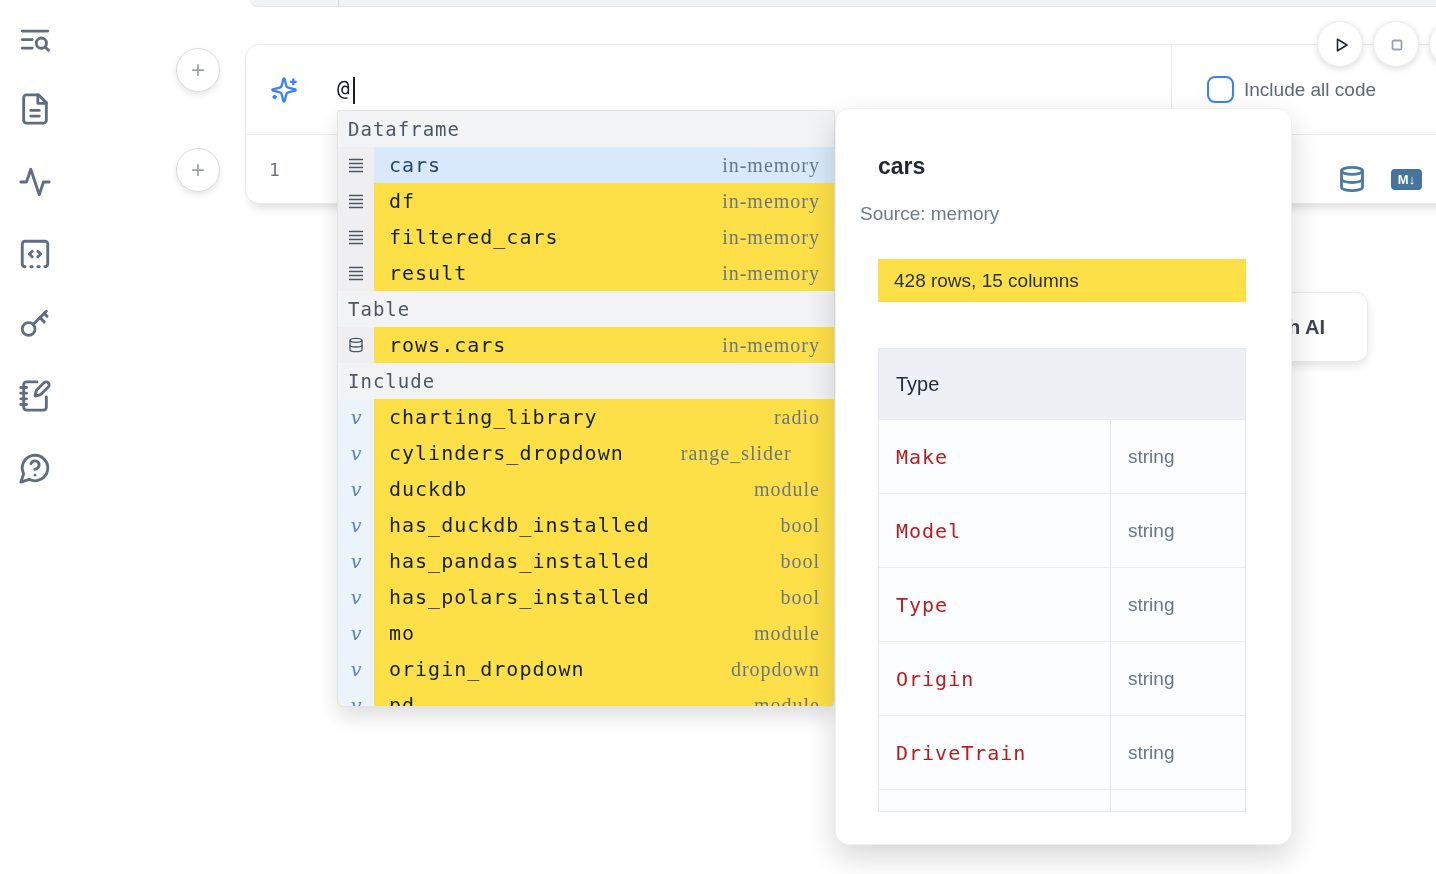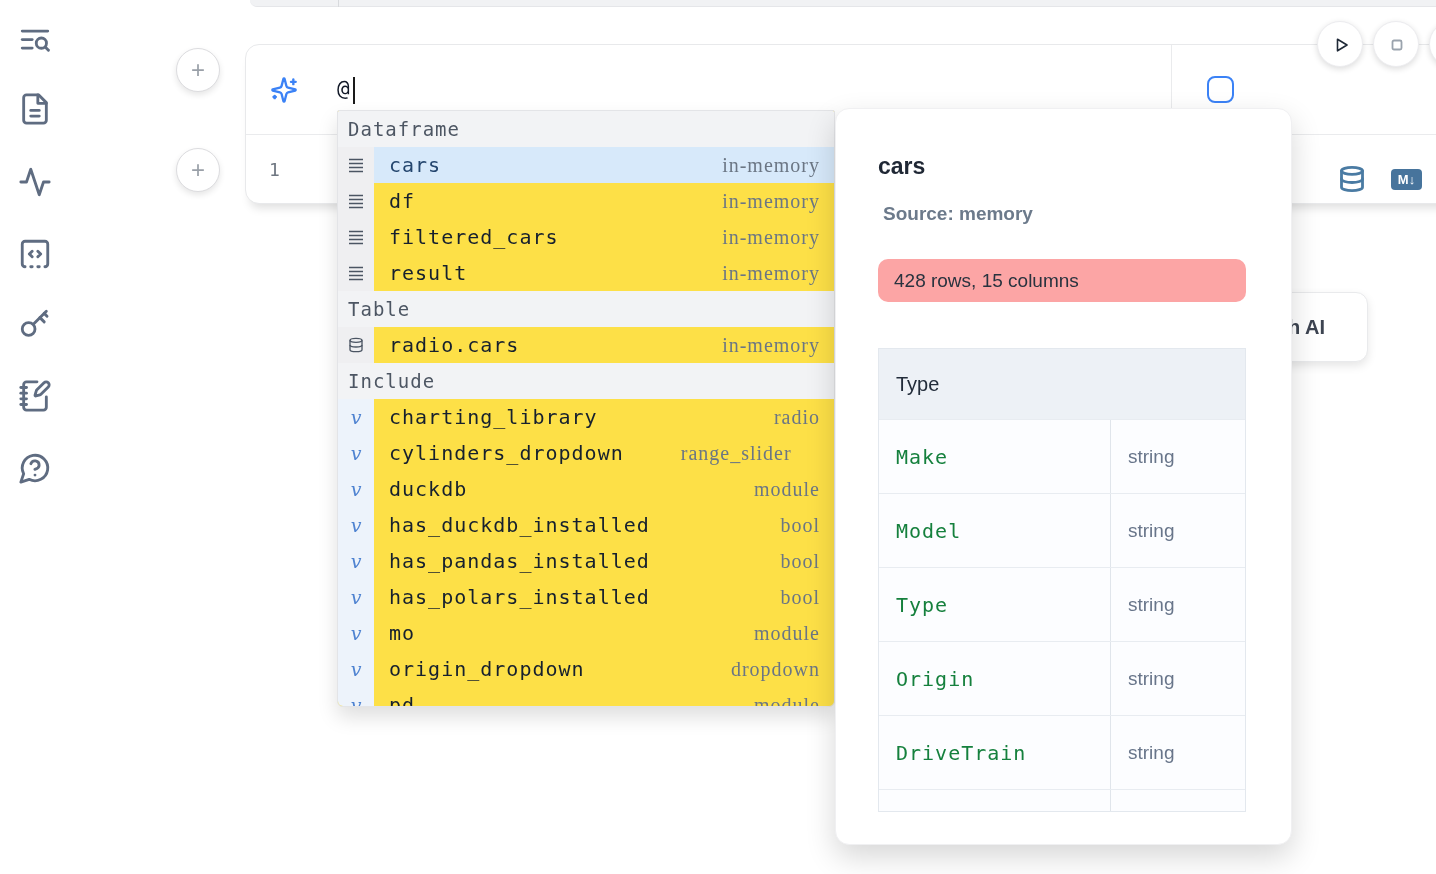--- a/index.html
+++ b/index.html
@@ -67,31 +67,31 @@
   .row-type { flex:1; text-align:right; padding-right:14px; font-size:20px; color:#6b7684;
     letter-spacing:1px; white-space:nowrap; overflow:hidden;font-family:Liberation Serif, serif; }
   .row-type.clip-type { flex:none; text-align:left; padding-left:57px; padding-right:0; overflow:visible; }
   .df-glyph svg, .tbl-glyph svg { display:block; }
   .var-glyph { font-family:"DejaVu Serif", serif; font-style:italic; font-size:19px; color:#4f83d1; }
 
   
   .panel { position:absolute; left:835px; top:108px; width:457px; height:737px; background:#fff;
     border:1px solid #f0f0f2; border-radius:14px; box-shadow:0 12px 30px rgba(0,0,0,.16); z-index:6; }
   .panel-title { position:absolute; left:42px; top:44px; font-size:23px; font-weight:bold; color:#1f2734; }
-  .panel-source { position:absolute; left:47px; top:94px; font-size:19px; color:#6c7a8b;font-weight:bold; }
-  .panel-badge { position:absolute; left:42px; top:150px; width:368px; height:43px; background:#fca5a5;
-    border-radius:10px; font-size:19px; color:#29333f; line-height:43px; padding-left:16px; }
+  .panel-source { position:absolute; left:24px; top:94px; font-size:19px; color:#6c7a8b; }
+  .panel-badge { position:absolute; left:42px; top:150px; width:368px; height:43px; background:#fde047;
+    border-radius:0; font-size:19px; color:#29333f; line-height:43px; padding-left:16px; }
   .panel-table { position:absolute; left:42px; top:239px; width:368px; height:464px;
     border:1px solid #e3e8ee; overflow:hidden; background:#fff; }
   .pt-header { display:flex; height:70px; background:#edf1f6; }
   .pt-hcell { line-height:70px; font-size:20px; color:#222c3a; padding-left:17px; }
   .pt-col1 { width:232px; flex:0 0 232px; border-right:1px solid #e0e5eb; }
   .pt-col2 { flex:1; }
   .pt-row { display:flex; height:74px; border-top:1px solid #e8ecf1; background:#fcfdff; }
-  .pt-name { line-height:74px; font-size:20px; color:#15803d; letter-spacing:1px; padding-left:17px; }
+  .pt-name { line-height:74px; font-size:20px; color:#b91c1c; letter-spacing:1px; padding-left:17px; }
   .pt-type { line-height:74px; font-size:19px; color:#68758a; padding-left:17px; }
   .pt-row-clipped { height:24px; border-top:1px solid #e8ecf1; background:#fcfdff; display:flex; }
 
   
   .ai-button { position:absolute; left:1120px; top:292px; width:248px; height:70px; background:#fff;
     border:1px solid #e9eaec; border-radius:12px; box-shadow:0 4px 10px rgba(0,0,0,.10); z-index:4; cursor:pointer; }
   .ai-button span { position:absolute; right:42px; top:0; height:68px; line-height:68px;
     font-size:20px; font-weight:600; color:#3d4451; white-space:nowrap; }
 </style>
 </head>
@@ -169,20 +169,21 @@
             <path d="M9.937 15.5A2 2 0 0 0 8.5 14.063l-6.135-1.582a.5.5 0 0 1 0-.962L8.5 9.936A2 2 0 0 0 9.937 8.5l1.582-6.135a.5.5 0 0 1 .963 0L14.063 8.5A2 2 0 0 0 15.5 9.937l6.135 1.581a.5.5 0 0 1 0 .964L15.5 14.063a2 2 0 0 0-1.437 1.437l-1.582 6.135a.5.5 0 0 1-.963 0z"></path>
             <path d="M20 3v4"></path>
             <path d="M22 5h-4"></path>
             <path d="M4 17v2"></path>
             <path d="M5 18H3"></path>
           </svg></span>
       <span class="prompt-text mono">@</span>
       <span class="caret"></span>
       <span class="prompt-vdivider"></span>
       <span class="include-checkbox" role="checkbox" aria-checked="false"></span>
+      <span class="include-label">Include all code</span>
     </div>
     <div class="code-row">
       <span class="line-number mono">1</span>
       <span class="db-icon"><svg viewBox="0 0 24 24" fill="none" stroke="currentColor" stroke-width="2.4" stroke-linecap="round" stroke-linejoin="round">
             <ellipse cx="12" cy="5" rx="9" ry="3"></ellipse>
             <path d="M3 5v14a9 3 0 0 0 18 0V5"></path>
             <path d="M3 12a9 3 0 0 0 18 0"></path>
           </svg></span>
       <span class="md-badge">M↓</span>
     </div>
@@ -261,21 +262,21 @@
       <div class="row-gutter gutter-gray">
           <span class="tbl-glyph">
             <svg width="16" height="16" viewBox="0 0 24 24" fill="none" stroke="#4b5563" stroke-width="2">
               <ellipse cx="12" cy="5" rx="9" ry="3"></ellipse>
               <path d="M3 5v14a9 3 0 0 0 18 0V5"></path>
               <path d="M3 12a9 3 0 0 0 18 0"></path>
             </svg>
           </span>
         </div>
       <div class="row-content">
-          <span class="row-name">radio.cars</span>
+          <span class="row-name">rows.cars</span>
           <span class="row-type">in-memory</span>
         </div>
     </div>
 
     <div class="popup-header">Include</div>
     <div class="popup-row">
       <div class="row-gutter gutter-blue">
           <span class="var-glyph">v</span>
         </div>
       <div class="row-content">

